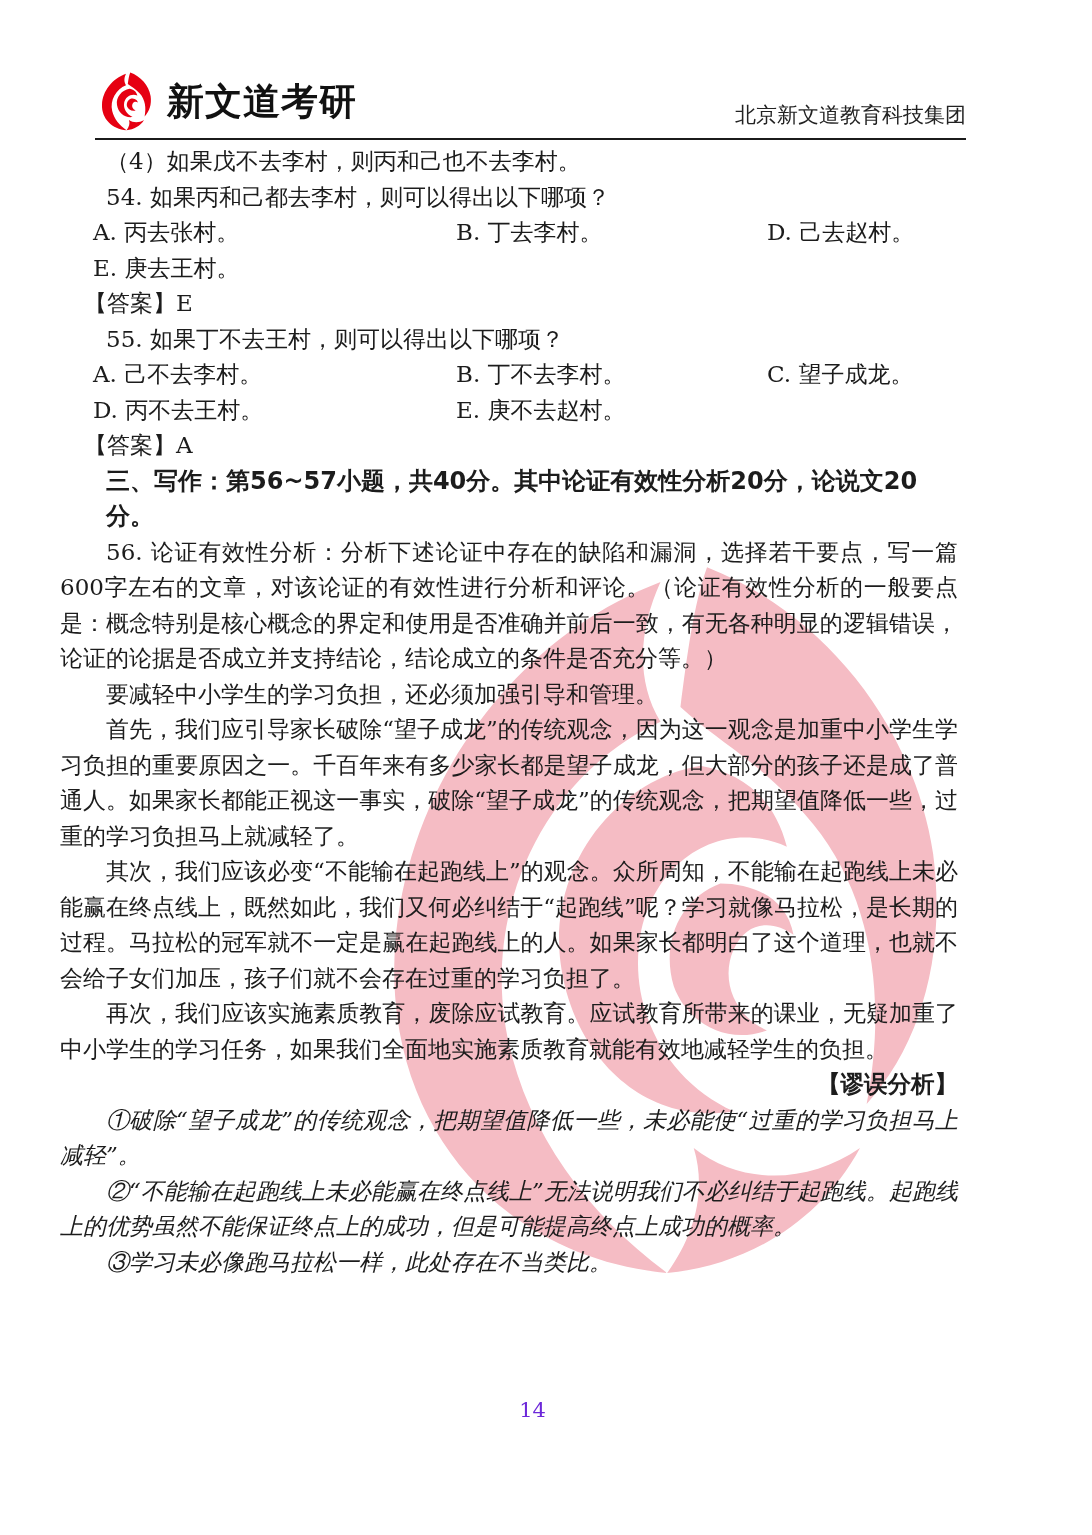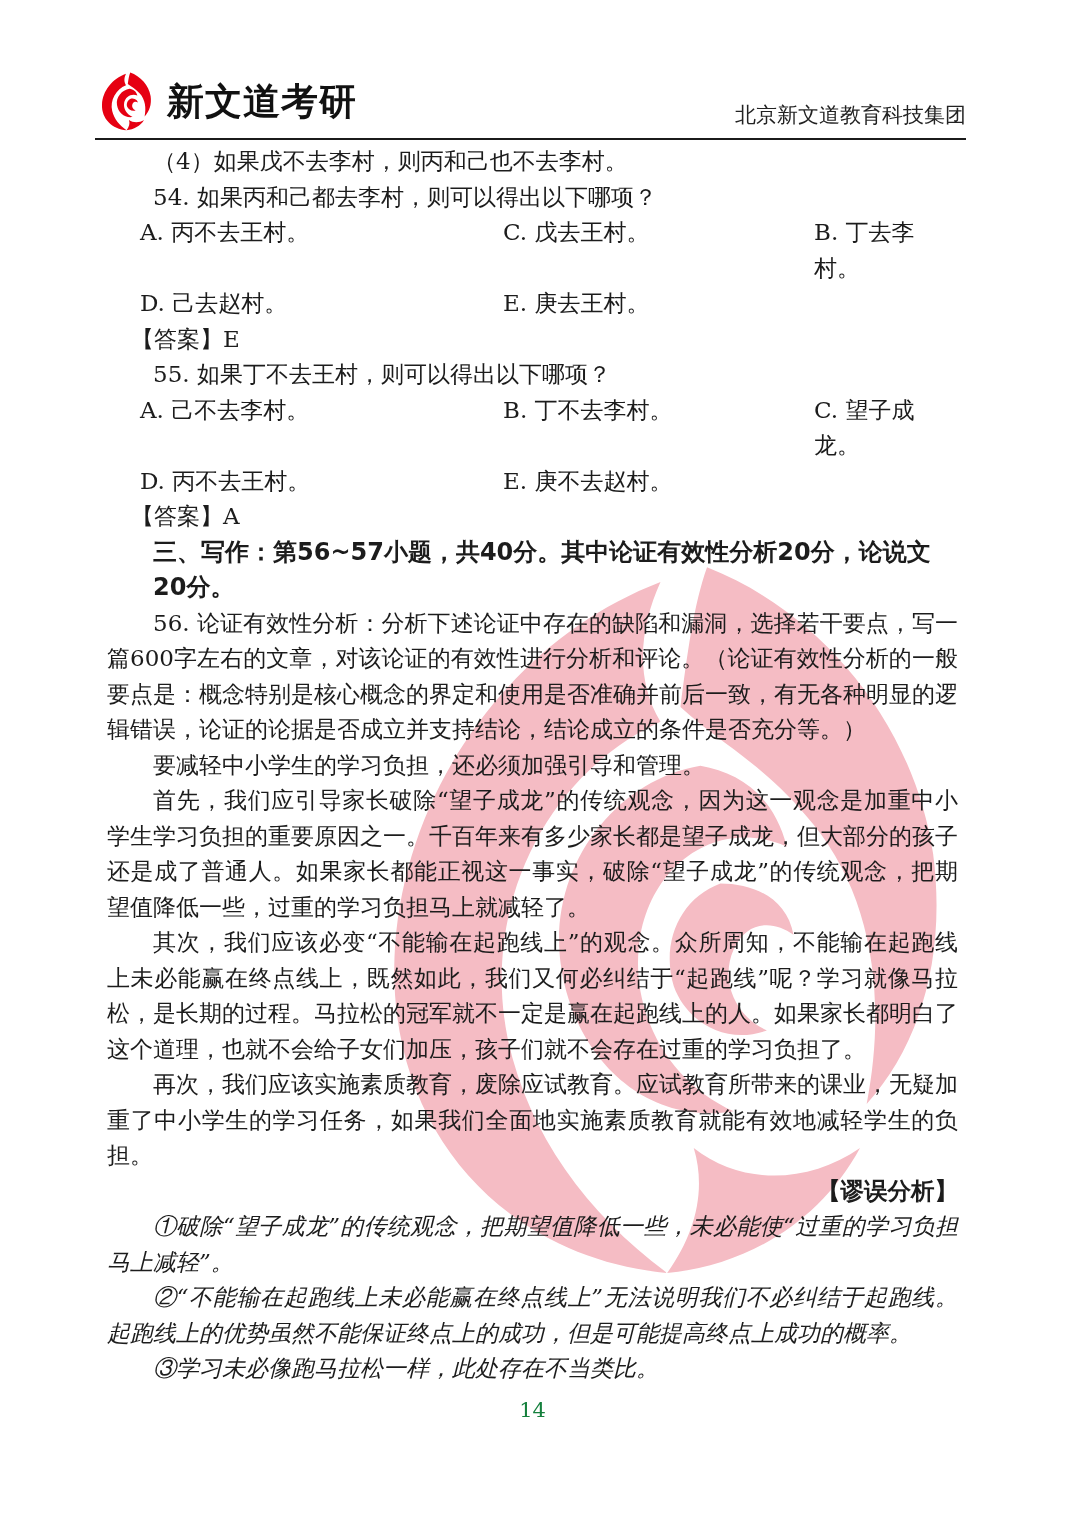--- a/index.html
+++ b/index.html
@@ -22,21 +22,21 @@
   }
   .brand { display:flex; align-items:center; gap:10px; }
   .logo-icon { width:62px; height:60px; color:#e60012; flex:0 0 auto; }
   .brand-text {
     font-family:"DejaVu Sans","Liberation Sans",sans-serif;
     font-weight:bold; font-size:37px; color:#111; letter-spacing:1px;
   }
   .company { font-size:21px; color:#222; padding-bottom:3px;text-align:center; }
   
   .content {
-    position:relative; z-index:1; margin:4px 107px 0 107px;
+    position:relative; z-index:1; margin:4px 107px 0 60px;
     font-size:23px; line-height:35.5px; text-align:justify;
   }
   .content p { margin:0; }
   .stem   { padding-left:46px; text-align:left; }
   .options{ display:grid; grid-template-columns:363px 311px auto; padding-left:33px; text-align:left; }
   .answer { padding-left:24px; text-align:left; }
   .gap-lg { margin-top:35px; }
   .gap-md { margin-top:24px; }
   .section-heading {
     font-family:"DejaVu Sans","Liberation Sans",sans-serif;
@@ -44,21 +44,21 @@
   }
   .para { text-indent:2em; }
   .sub-heading {
     font-family:"DejaVu Sans","Liberation Sans",sans-serif;
     font-weight:bold; font-size:23.5px; padding-left:40px; text-align:right;
   }
   .kaiti { font-style:italic; }
   
   .footer {
     position:absolute; left:0; right:0; top:1398px; z-index:1;
-    text-align:center; font-size:21px; color:#15803d;
+    text-align:center; font-size:21px; color:#6d28d9;
   }
 </style>
 </head>
 <body>
 
 <div class="page">
 
   <svg class="watermark" viewBox="0 0 100 100" preserveAspectRatio="none" aria-hidden="true">
     <g fill="currentColor">
       <path d="M50 3 C27 11 11 32 10 54 C9 78 27 95 51 97 C39 89 30 78 27 65 C23 47 33 29 50 22 C46 16 47 9 50 3 Z"></path>
@@ -84,22 +84,21 @@
     </div>
     <span class="company">北京新文道教育科技集团</span>
   </div>
 
   <div class="content">
 
     <p class="stem">（4）如果戊不去李村，则丙和己也不去李村。</p>
 
     <p class="stem">54. 如果丙和己都去李村，则可以得出以下哪项？</p>
     <div class="options">
-      <span>A. 丙不去王村。</span>
-      <span>C. 戊去王村。</span>
+      <span>A. 丙去张村。</span>
       <span>B. 丁去李村。</span>
       <span>D. 己去赵村。</span>
       <span>E. 庚去王村。</span>
     </div>
     <p class="answer"><span>【答案】</span><span>E</span></p>
 
     <p class="stem gap-lg">55. 如果丁不去王村，则可以得出以下哪项？</p>
     <div class="options">
       <span>A. 己不去李村。</span>
       <span>B. 丁不去李村。</span>

